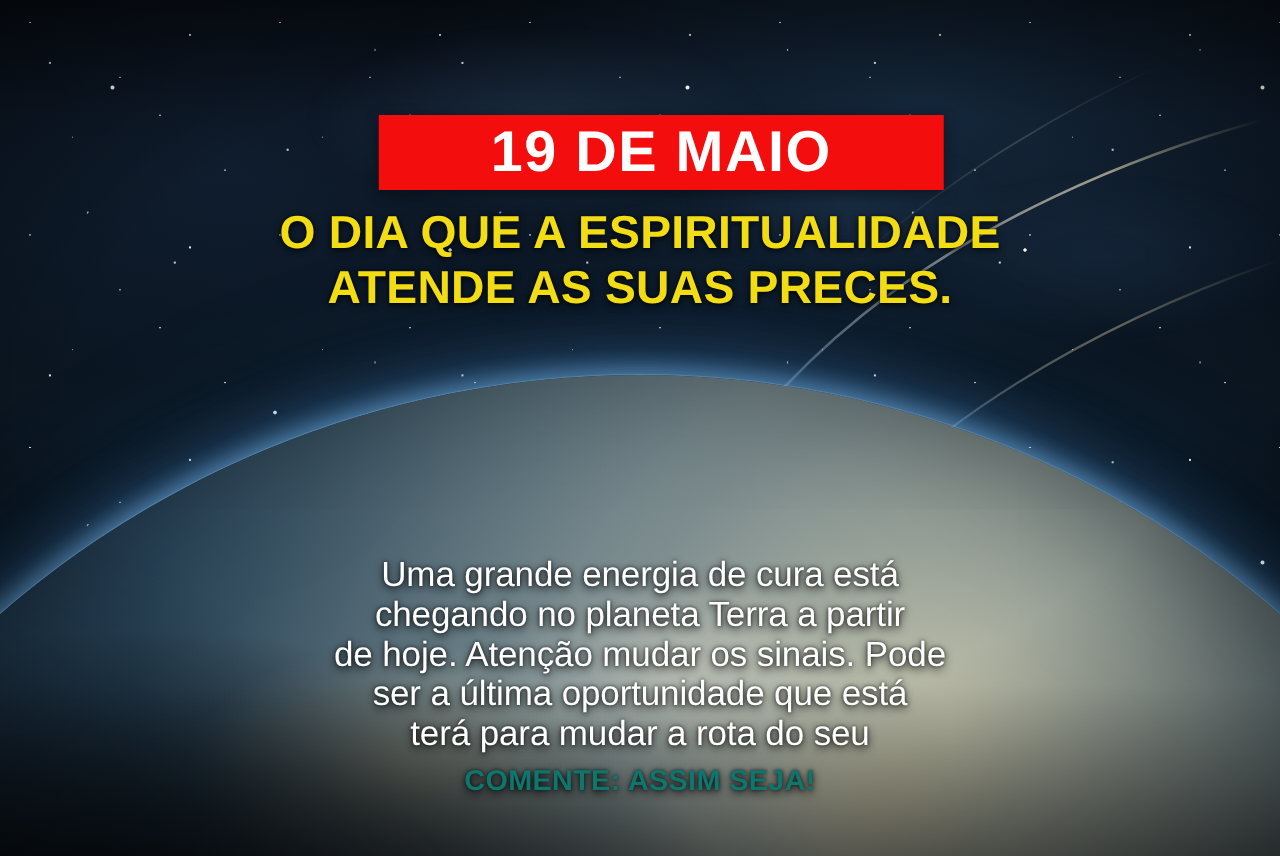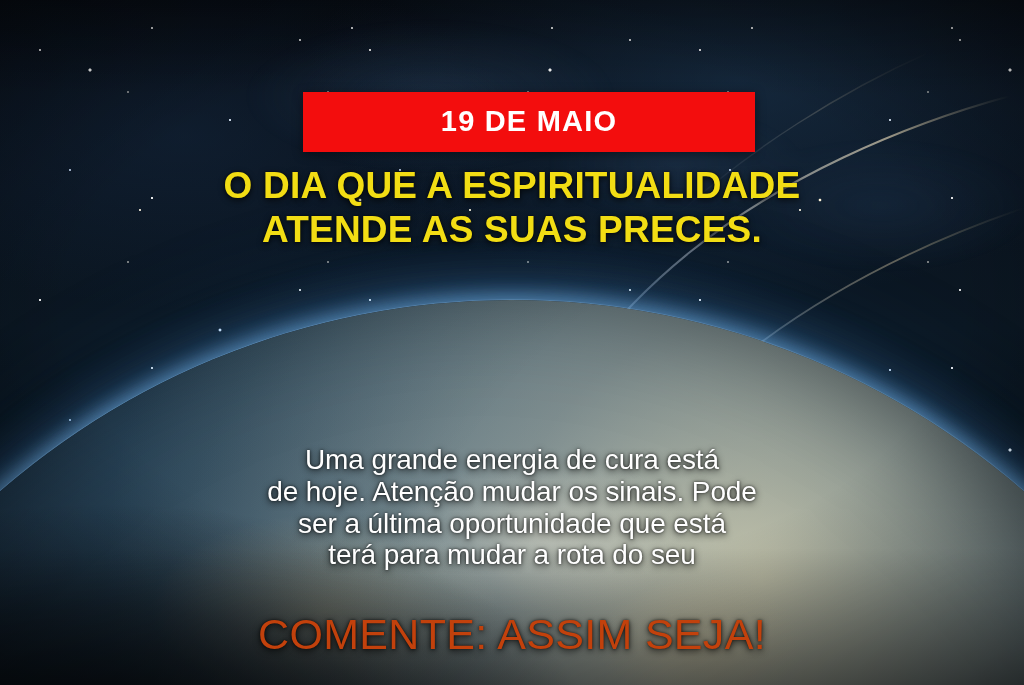--- a/index.html
+++ b/index.html
@@ -141,21 +141,21 @@
   .date-banner{
     position:absolute;
     left:303px; top:92px;
     width:452px; height:60px;
     background:#f30d0d;
     display:flex; align-items:center; justify-content:center;
     box-shadow:0 2px 10px rgba(0,0,0,.45);
   }
   .date-banner-text{
     color:#ffffff;
-    font-size:29px;
+    font-size:46px;
     font-weight:700;
     letter-spacing:1.2px;
     line-height:1;
     white-space:nowrap;
     transform:translateY(-1px);
   }
 
   .headline{
     position:absolute;
     left:0; right:0; top:164px;
@@ -181,23 +181,23 @@
     letter-spacing:-.1px;
     text-shadow:0 2px 7px rgba(0,0,0,.85), 0 0 3px rgba(0,0,0,.7);
     padding:0 46px;
   }
   .body-line{display:block;}
 
   .cta{
     position:absolute;
     left:0; right:0; top:613px;
     text-align:center;
-    color:#c2410c;
-    font-size:43px;
-    font-weight:400;
+    color:#0f766e;
+    font-size:23px;
+    font-weight:700;
     letter-spacing:.3px;
     line-height:1;
     text-shadow:0 2px 7px rgba(0,0,0,.85), 0 0 3px rgba(0,0,0,.65);
   }
 </style>
 </head>
 <body>
 
 <div class="poster">
 
@@ -247,20 +247,21 @@
       <span class="date-banner-text">19 DE MAIO</span>
     </div>
 
     <div class="headline">
       <span class="headline-line">O DIA QUE A ESPIRITUALIDADE</span>
       <span class="headline-line">ATENDE AS SUAS PRECES.</span>
     </div>
 
     <div class="body-copy">
       <span class="body-line">Uma grande energia de cura está</span>
+      <span class="body-line">chegando no planeta Terra a partir</span>
       <span class="body-line">de hoje. Atenção mudar os sinais. Pode</span>
       <span class="body-line">ser a última oportunidade que está</span>
       <span class="body-line">terá para mudar a rota do seu</span>
     </div>
 
     <div class="cta">COMENTE: ASSIM SEJA!</div>
 
   </div>
 </div>
 

